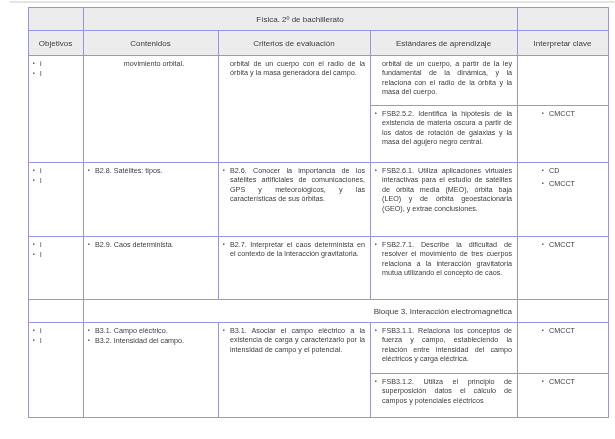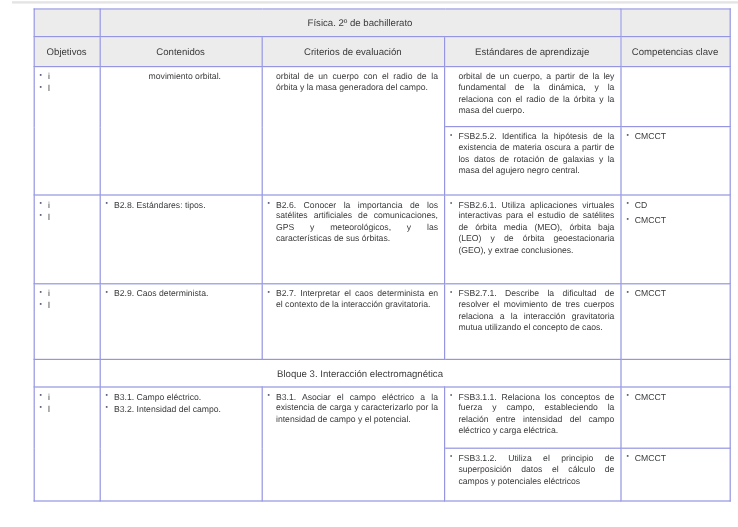--- a/index.html
+++ b/index.html
@@ -14,28 +14,28 @@
     border-collapse:collapse;table-layout:fixed;
     font-size:7.2px;line-height:9.4px;
   }
   col.c-obj{width:55px;} col.c-cont{width:135px;} col.c-crit{width:152px;}
   col.c-est{width:147px;} col.c-comp{width:91px;}
   td,th{
     border:1px solid #9595e2;vertical-align:top;
     padding:3px 5px 2px 4px;font-weight:normal;overflow:hidden;
   }
   .hdr{background:#ececec;text-align:center;vertical-align:middle;font-size:8px;line-height:10px;}
-  .bloque-cell{text-align:center;vertical-align:middle;font-size:8px;}
+  .bloque-cell{text-align:right;vertical-align:middle;font-size:8px;}
   .li{display:flex;margin-bottom:1px;}
   .li .b{flex:0 0 7px;width:7px;font-size:5.5px;line-height:9.4px;color:#4e4e70;}
   .li .t{flex:1 1 auto;}
   .just .t{text-align:justify;}
   .plain{padding-left:7px;text-align:justify;}
   .cont-cell .li .t{text-align:left;}
-  .comp-cell .li{margin-bottom:4px;}
+  .comp-cell .li{margin-bottom:4px;margin-left:20px;}
 </style>
 </head>
 <body>
 
 <div class="top-edge"></div>
 
 <table class="curr">
   <colgroup>
     <col class="c-obj">
       <col class="c-cont">
@@ -49,21 +49,21 @@
     <td class="hdr"></td>
     <td class="hdr" colspan="3">Física. 2º de bachillerato</td>
     <td class="hdr"></td>
   </tr>
 
   <tr style="height:25px;margin-top:15px;">
     <th class="hdr">Objetivos</th>
     <th class="hdr">Contenidos</th>
     <th class="hdr">Criterios de evaluación</th>
     <th class="hdr">Estándares de aprendizaje</th>
-    <th class="hdr">Competencias clave</th>
+    <th class="hdr">Interpretar clave</th>
   </tr>
 
   <tr style="height:50px;">
     <td rowspan="2">
       <div class="li">
             <span class="b">▪</span>
             <span class="t">i</span>
           </div>
       <div class="li">
             <span class="b">▪</span>
@@ -103,21 +103,21 @@
             <span class="t">i</span>
           </div>
       <div class="li">
             <span class="b">▪</span>
             <span class="t">l</span>
           </div>
     </td>
     <td class="cont-cell">
       <div class="li">
             <span class="b">▪</span>
-            <span class="t">B2.8. Estándares: tipos.</span>
+            <span class="t">B2.8. Satélites: tipos.</span>
           </div>
     </td>
     <td>
       <div class="li just">
             <span class="b">▪</span>
             <span class="t">B2.6. Conocer la importancia de los satélites artificiales de comunicaciones, GPS y meteorológicos, y las características de sus órbitas.</span>
           </div>
     </td>
     <td>
       <div class="li just">
@@ -203,21 +203,21 @@
     </td>
     <td rowspan="2">
       <div class="li just">
             <span class="b">▪</span>
             <span class="t">B3.1. Asociar el campo eléctrico a la existencia de carga y caracterizarlo por la intensidad de campo y el potencial.</span>
           </div>
     </td>
     <td>
       <div class="li just">
             <span class="b">▪</span>
-            <span class="t">FSB3.1.1. Relaciona los conceptos de fuerza y campo, estableciendo la relación entre intensidad del campo eléctrico y carga eléctrica.</span>
+            <span class="t">FSB3.1.1. Relaciona los conceptos de fuerza y campo, estableciendo la relación entre intensidad del campo eléctricos y carga eléctrica.</span>
           </div>
     </td>
     <td class="comp-cell">
       <div class="li">
             <span class="b">▪</span>
             <span class="t">CMCCT</span>
           </div>
     </td>
   </tr>
   <tr style="height:44px;">

